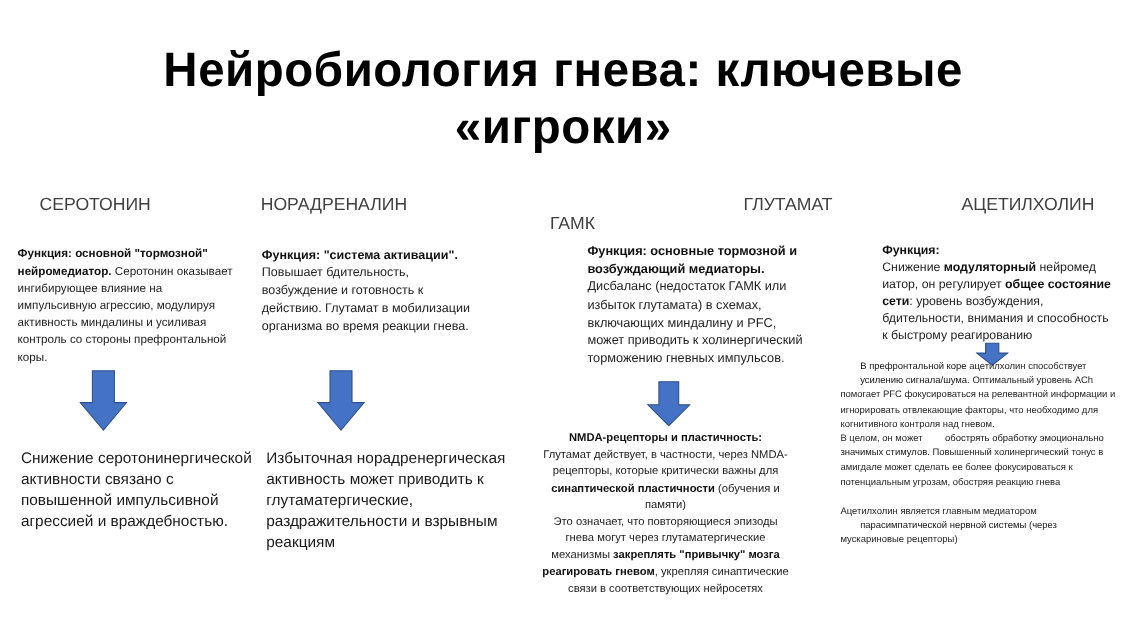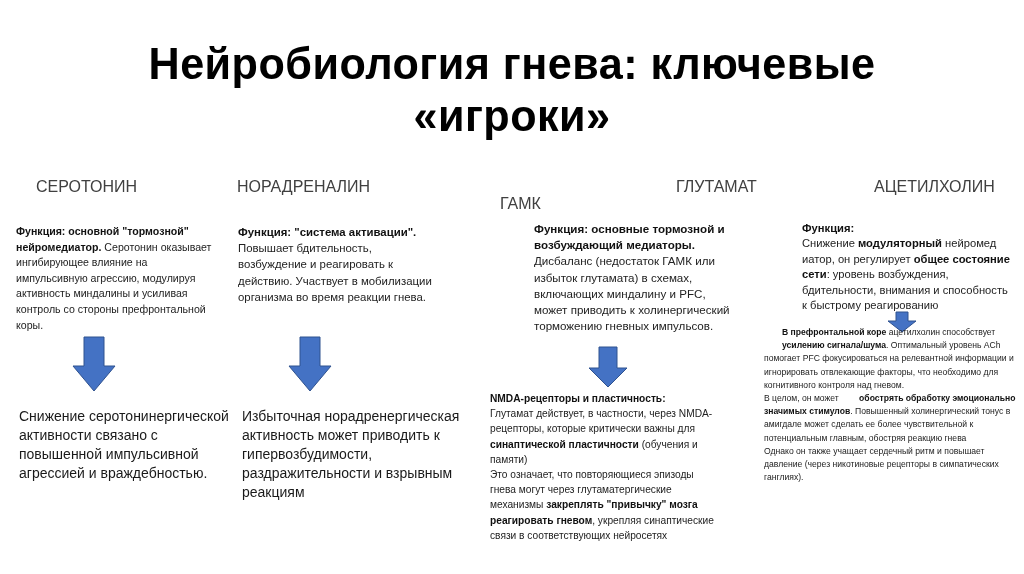--- a/index.html
+++ b/index.html
@@ -4,22 +4,22 @@
 <style>
   html, body { margin: 0; padding: 0; background: #ffffff; }
   body { width: 1024px; height: 574px; position: relative; overflow: hidden; font-family: "Liberation Sans", "DejaVu Sans", sans-serif; color: #1a1a1a; }
   .abs { position: absolute; }
   .title { left: 0; width: 1024px; top: 38px; text-align: center; font-family: "Liberation Sans", sans-serif; font-weight: bold; font-size: 44px; line-height: 52px; color: #000; letter-spacing: 0.5px; transform: scaleX(0.98); }
   .hdr { font-size: 16px; color: #404040; white-space: nowrap; }
   .fn { font-size: 11px; line-height: 16px; color: #222; }
   .fn b { font-weight: bold; color: #111; }
   .res { font-size: 14px; line-height: 19px; color: #1a1a1a; margin-left: 13px; }
   .small { font-size: 8.6px; line-height: 13.2px; color: #222; }
-  .small b { font-weight: bold; color: #111; padding-left: 18px; }
-  .nmda { font-size: 10.2px; line-height: 15.2px; color: #222; }
+  .small b { font-weight: normal; color: #111; padding-left: 18px; }
+  .nmda { font-size: 10.2px; line-height: 15.2px; color: #222; text-align: center; }
   .nmda b { font-weight: bold; color: #111; }
   .arrow { position: absolute; }
   .arrow svg { display: block; }
   p { margin: 0; }
 </style>
 </head>
 <body>
 
 <div class="abs title">
   <div>Нейробиология гнева: ключевые</div>
@@ -30,21 +30,21 @@
 <div class="abs hdr" style="left:237px; top:178px;">НОРАДРЕНАЛИН</div>
 <div class="abs hdr" style="left:500px; top:178px;margin-top:17px;">ГАМК</div>
 <div class="abs hdr" style="left:676px; top:178px;">ГЛУТАМАТ</div>
 <div class="abs hdr" style="left:855px; top:178px;margin-left:19px;">АЦЕТИЛХОЛИН</div>
 
 <div class="abs fn" style="left:16px; top:224px; width:196px; font-size:10.6px; line-height:15.6px;">
   <b>Функция: основной "тормозной" нейромедиатор.</b><span> Серотонин оказывает ингибирующее влияние на импульсивную агрессию, модулируя активность миндалины и усиливая контроль со стороны префронтальной коры.</span>
 </div>
 
 <div class="abs fn" style="left:238px; top:224px; width:194px; font-size:11.4px; line-height:16.2px;">
-  <b>Функция: "система активации".</b><span> Повышает бдительность, возбуждение и реагировать к действию. Участвует в мобилизации организма во время реакции гнева.</span>
+  <b>Функция: "система активации".</b><span> Повышает бдительность, возбуждение и готовность к действию. Глутамат в мобилизации организма во время реакции гнева.</span>
 </div>
 
 <div class="abs fn" style="left:534px; top:221px; width:200px; font-size:11.6px; line-height:16.2px;">
   <b>Функция: основные тормозной и возбуждающий медиаторы.</b><span>  Дисбаланс (недостаток ГАМК или избыток глутамата) в схемах, включающих миндалину и PFC, может приводить к холинергический торможению гневных импульсов.</span>
 </div>
 
 <div class="abs fn" style="left:802px; top:221px; width:212px; font-size:11.2px; line-height:15.4px;">
   <b>Функция:</b><br>
   <span>Снижение </span><b>модуляторный</b><span> нейромед иатор, он регулирует </span><b>общее состояние сети</b><span>: уровень возбуждения, бдительности, внимания и способность к быстрому реагированию</span>
 </div>
@@ -65,26 +65,26 @@
     </svg>
 </div>
 <div class="arrow" style="left:887px; top:311px;">
   <svg width="30" height="22" viewBox="0 0 30 22">
       <path d="M9 1 H21 V10 H29 L15 21 L1 10 H9 Z" fill="#4472C4" stroke="#2F528F" stroke-width="1"></path>
     </svg>
 </div>
 
 <div class="abs res" style="left:6px; top:407px; width:215px;">Снижение серотонинергической активности  связано с повышенной импульсивной агрессией и враждебностью.</div>
 
-<div class="abs res" style="left:229px; top:407px; width:235px;">Избыточная норадренергическая активность может приводить к гипервозбудимости, раздражительности и взрывным реакциям</div>
+<div class="abs res" style="left:229px; top:407px; width:235px;">Избыточная норадренергическая активность может приводить к глутаматергические, раздражительности и взрывным реакциям</div>
 
 <div class="abs nmda" style="left:490px; top:391px; width:230px;">
   <b>NMDA-рецепторы и пластичность:</b><br>
   <span>Глутамат действует, в частности, через NMDA-рецепторы, которые критически важны для </span><b>синаптической пластичности</b><span> (обучения и памяти)</span><br>
   <span>Это означает, что повторяющиеся эпизоды гнева могут через глутаматергические механизмы </span><b>закреплять "привычку" мозга реагировать гневом</b><span>, укрепляя синаптические связи в соответствующих нейросетях</span>
 </div>
 
 <div class="abs small" style="left:764px; top:326px; width:256px;">
   <p><b>В префронтальной коре</b><span> ацетилхолин способствует </span><b>усилению сигнала/шума</b><span>. Оптимальный уровень ACh помогает PFC фокусироваться на релевантной информации и игнорировать отвлекающие факторы, что необходимо для когнитивного контроля над гневом.</span></p>
-  <p><span>В целом, он может </span><b>обострять обработку эмоционально значимых стимулов</b><span>. Повышенный холинергический тонус в амигдале может сделать ее более чувствительной к потенциальным главным, обостряя реакцию гнева</span></p>
-  <p>Однако он также учащает сердечный ритм и повышает давление (через никотиновые рецепторы в симпатических ганглиях).</p>
+  <p><span>В целом, он может </span><b>обострять обработку эмоционально значимых стимулов</b><span>. Повышенный холинергический тонус в амигдале может сделать ее более фокусироваться к потенциальным угрозам, обостряя реакцию гнева</span></p>
+  <p style="margin-top:13px;"><span>Ацетилхолин является главным медиатором </span><b>парасимпатической нервной системы</b><span> (через мускариновые рецепторы)</span></p>
 
 </div>
 
 </body></html>

